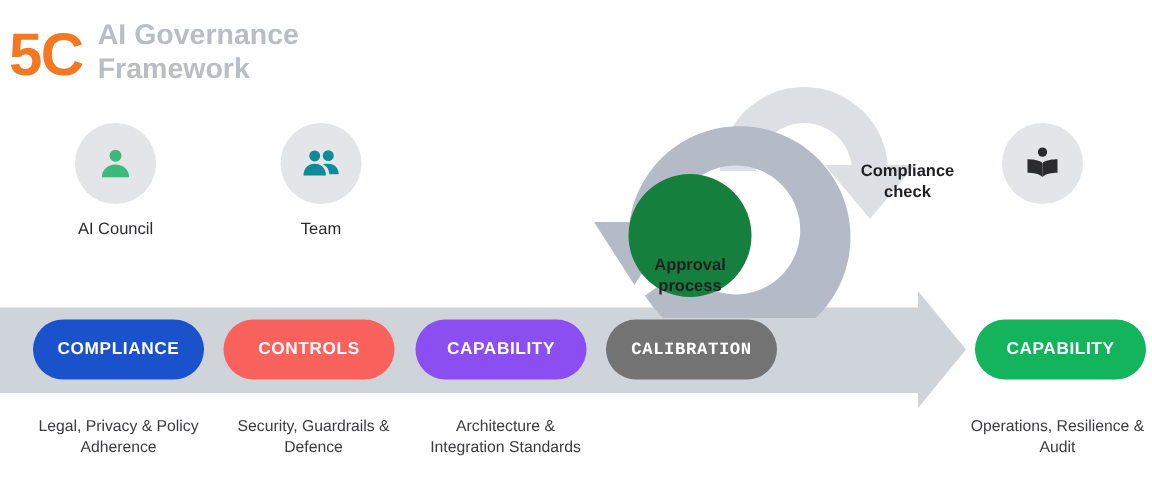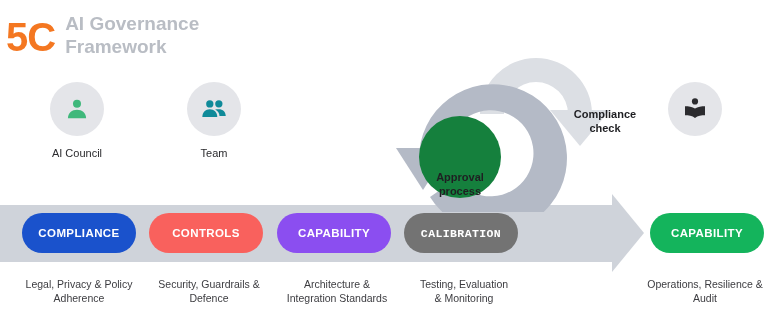--- a/index.html
+++ b/index.html
@@ -235,18 +235,16 @@
   <div class="pill" style="left:277px; width:114px; background:#8b4ef0;">CAPABILITY</div>
   <div class="pill" style="left:404px; width:114px; background:#737373;font-family:Liberation Mono, monospace;">CALIBRATION</div>
   <div class="pill" style="left:650px; width:114px; background:#14b45c;">CAPABILITY</div>
 
   <div class="caption" style="left:6px;   width:146px;">Legal, Privacy &amp; Policy
 Adherence</div>
   <div class="caption" style="left:136px; width:146px;">Security, Guardrails &amp;
 Defence</div>
   <div class="caption" style="left:264px; width:146px;">Architecture &amp;
 Integration Standards</div>
-  <div class="caption" style="left:391px; width:146px;">Testing, Evaluation
-&amp; Monitoring</div>
   <div class="caption" style="left:630px; width:150px;">Operations, Resilience &amp;
 Audit</div>
 
 </div>
 
 </body></html>

